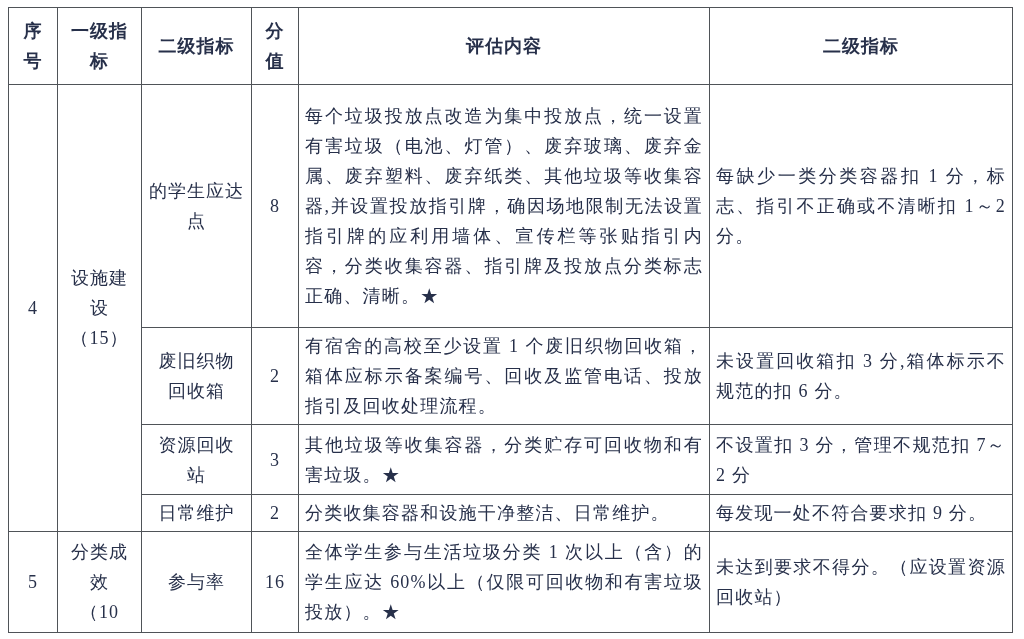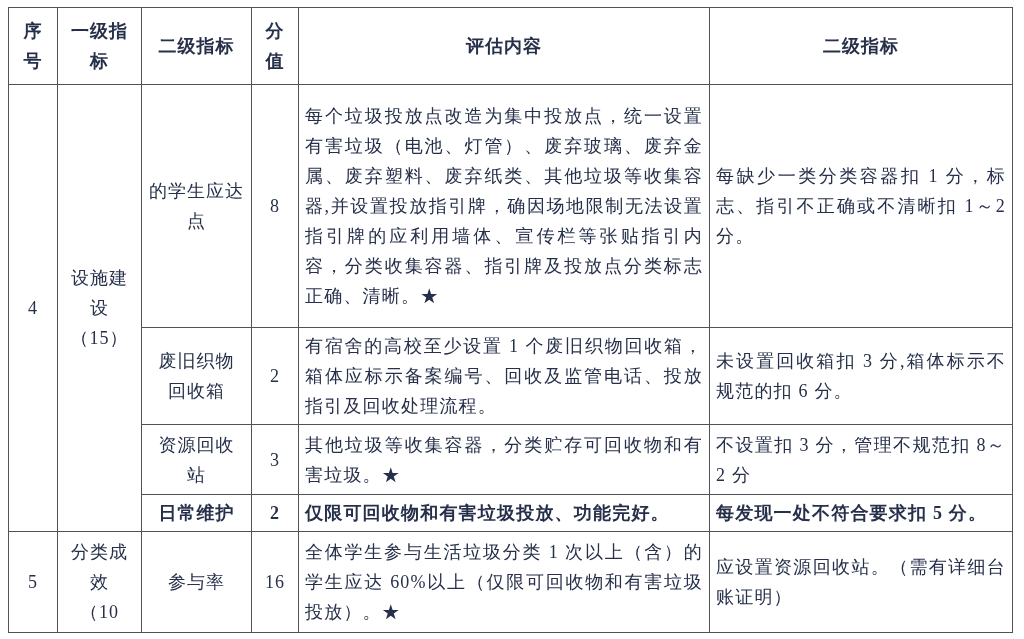--- a/index.html
+++ b/index.html
@@ -38,21 +38,21 @@
     text-align:justify;
     text-justify:inter-character;
     letter-spacing:1.2px;
     line-height:32px;
     padding:2px 8px;
   }
   tr.h-header{height:77px;}
   tr.h-r4a{height:243px;}
   tr.h-r4b{height:97px;padding-left:28px;}
   tr.h-r4c{height:70px;}
-  tr.h-r4d{height:37px;font-weight:bold;}
+  tr.h-r4d{height:37px;}
   tr.h-r5{height:101px;}
 </style>
 </head>
 <body>
 
 <div class="page">
   <table class="eval">
     <colgroup>
       <col style="width:49px">
       <col style="width:84px">
@@ -91,33 +91,33 @@
 回收箱</td>
         <td class="c">2</td>
         <td class="txt">有宿舍的高校至少设置 1 个废旧织物回收箱，箱体应标示备案编号、回收及监管电话、投放指引及回收处理流程。</td>
         <td class="txt">未设置回收箱扣 3 分,箱体标示不规范的扣 6 分。</td>
       </tr>
       <tr class="h-r4c">
         <td class="c">资源回收
 站</td>
         <td class="c">3</td>
         <td class="txt">其他垃圾等收集容器，分类贮存可回收物和有害垃圾。★</td>
-        <td class="txt">不设置扣 3 分，管理不规范扣 8～2 分</td>
+        <td class="txt">不设置扣 3 分，管理不规范扣 7～2 分</td>
       </tr>
       <tr class="h-r4d">
         <td class="c">日常维护</td>
         <td class="c">2</td>
-        <td class="txt">仅限可回收物和有害垃圾投放、功能完好。</td>
-        <td class="txt">每发现一处不符合要求扣 5 分。</td>
+        <td class="txt">分类收集容器和设施干净整洁、日常维护。</td>
+        <td class="txt">每发现一处不符合要求扣 9 分。</td>
       </tr>
       <tr class="h-r5">
         <td class="c">5</td>
         <td class="c">分类成
 效
 （10</td>
         <td class="c">参与率</td>
         <td class="c">16</td>
         <td class="txt">全体学生参与生活垃圾分类 1 次以上（含）的学生应达 60%以上（仅限可回收物和有害垃圾投放）。★</td>
-        <td class="txt">应设置资源回收站。（需有详细台账证明）</td>
+        <td class="txt">未达到要求不得分。（应设置资源回收站）</td>
       </tr>
     </tbody>
   </table>
 </div>
 
 </body></html>

